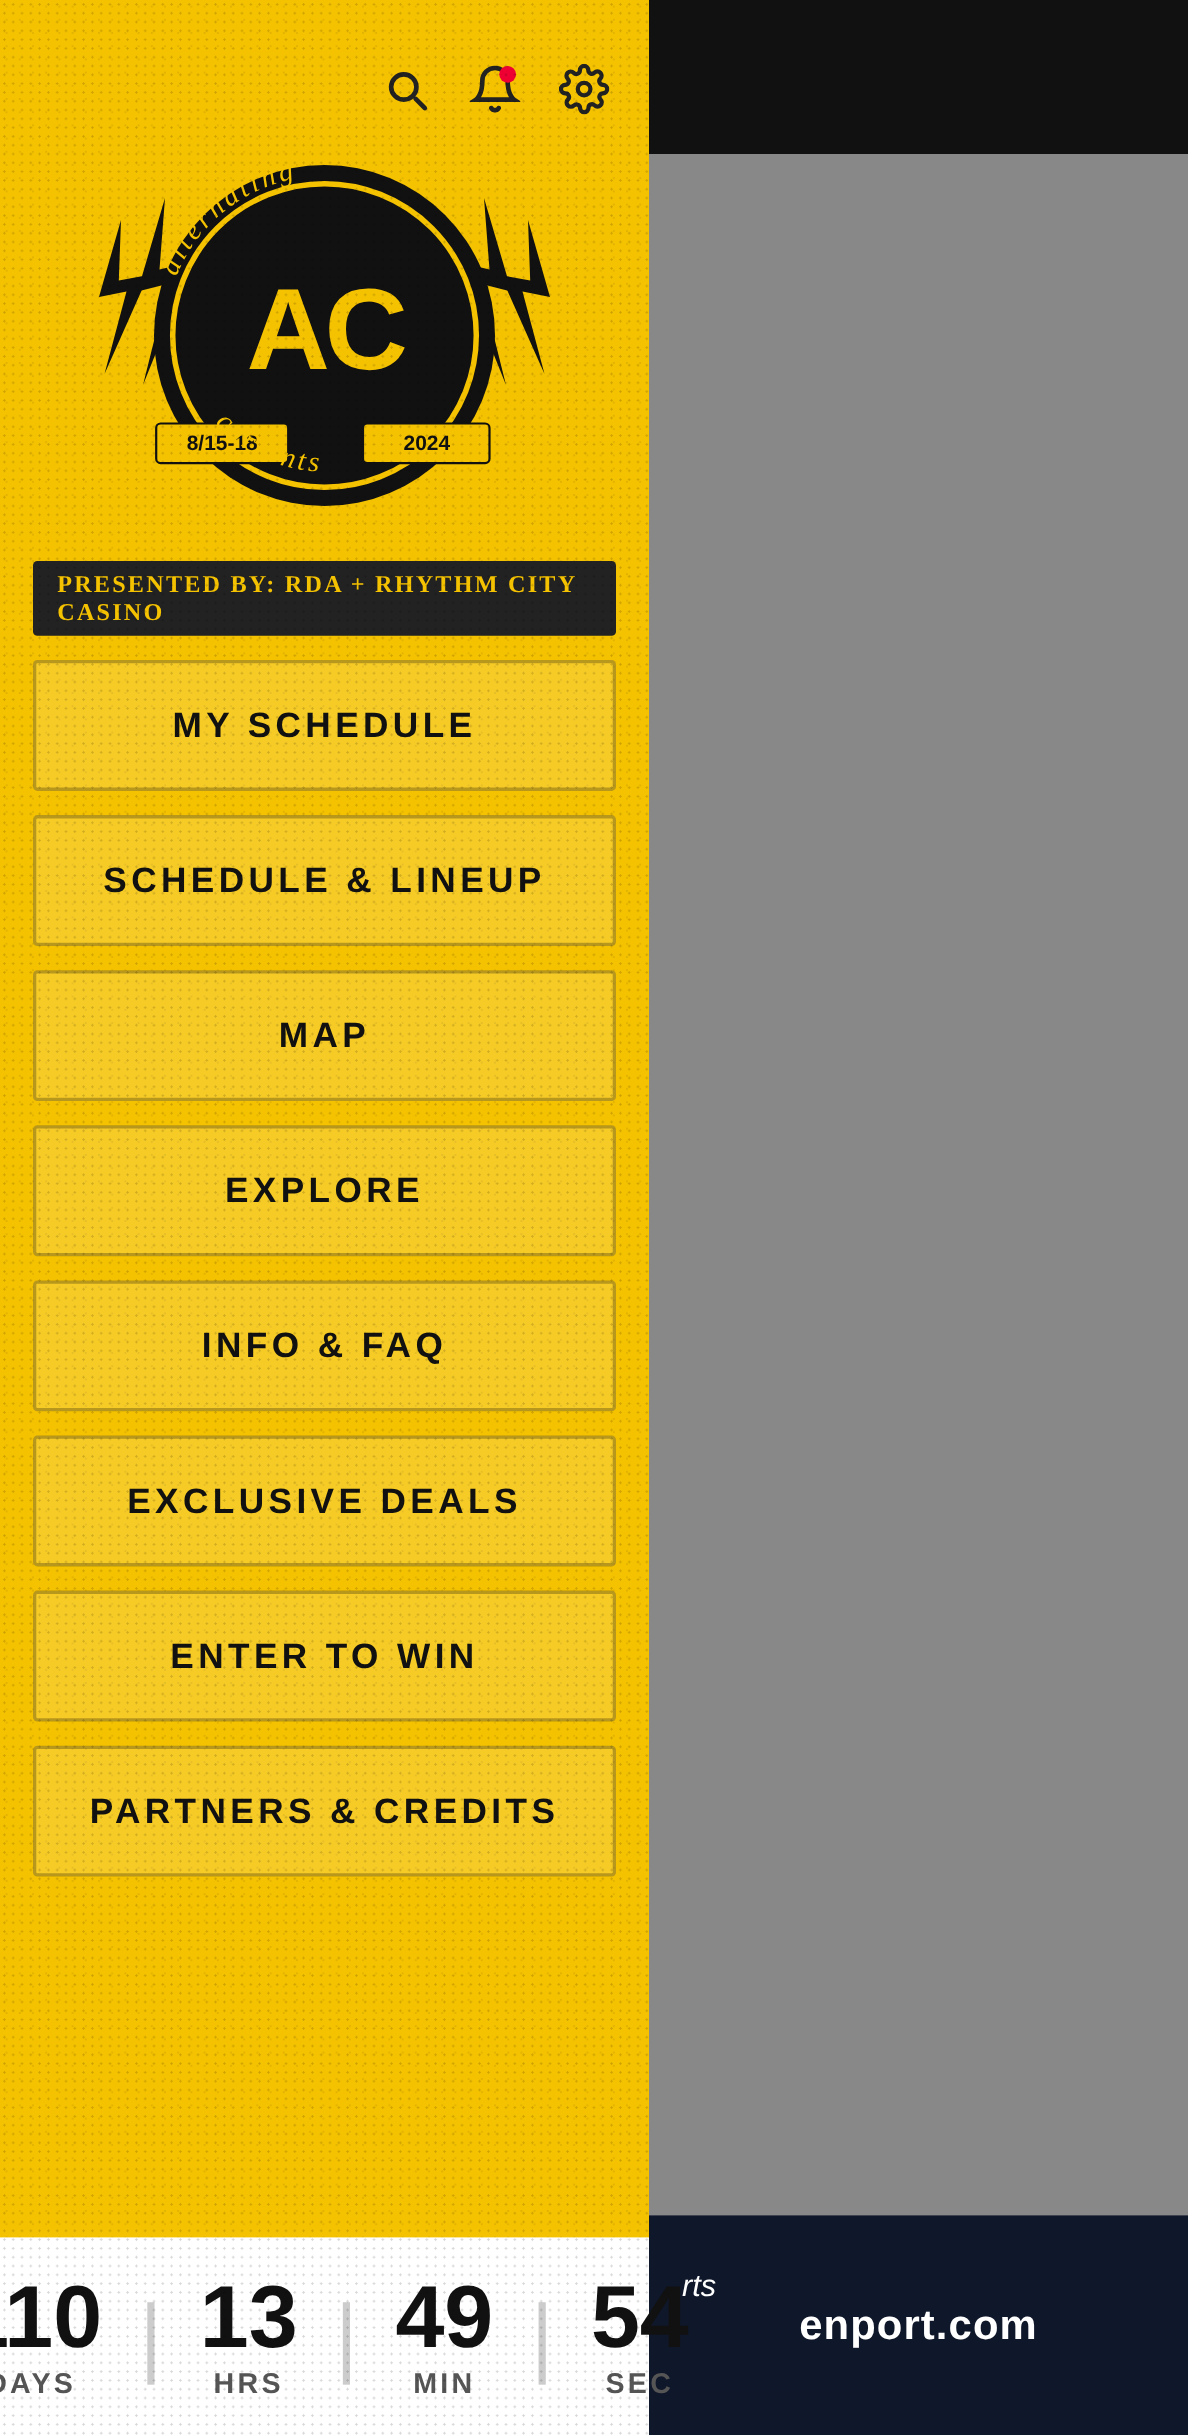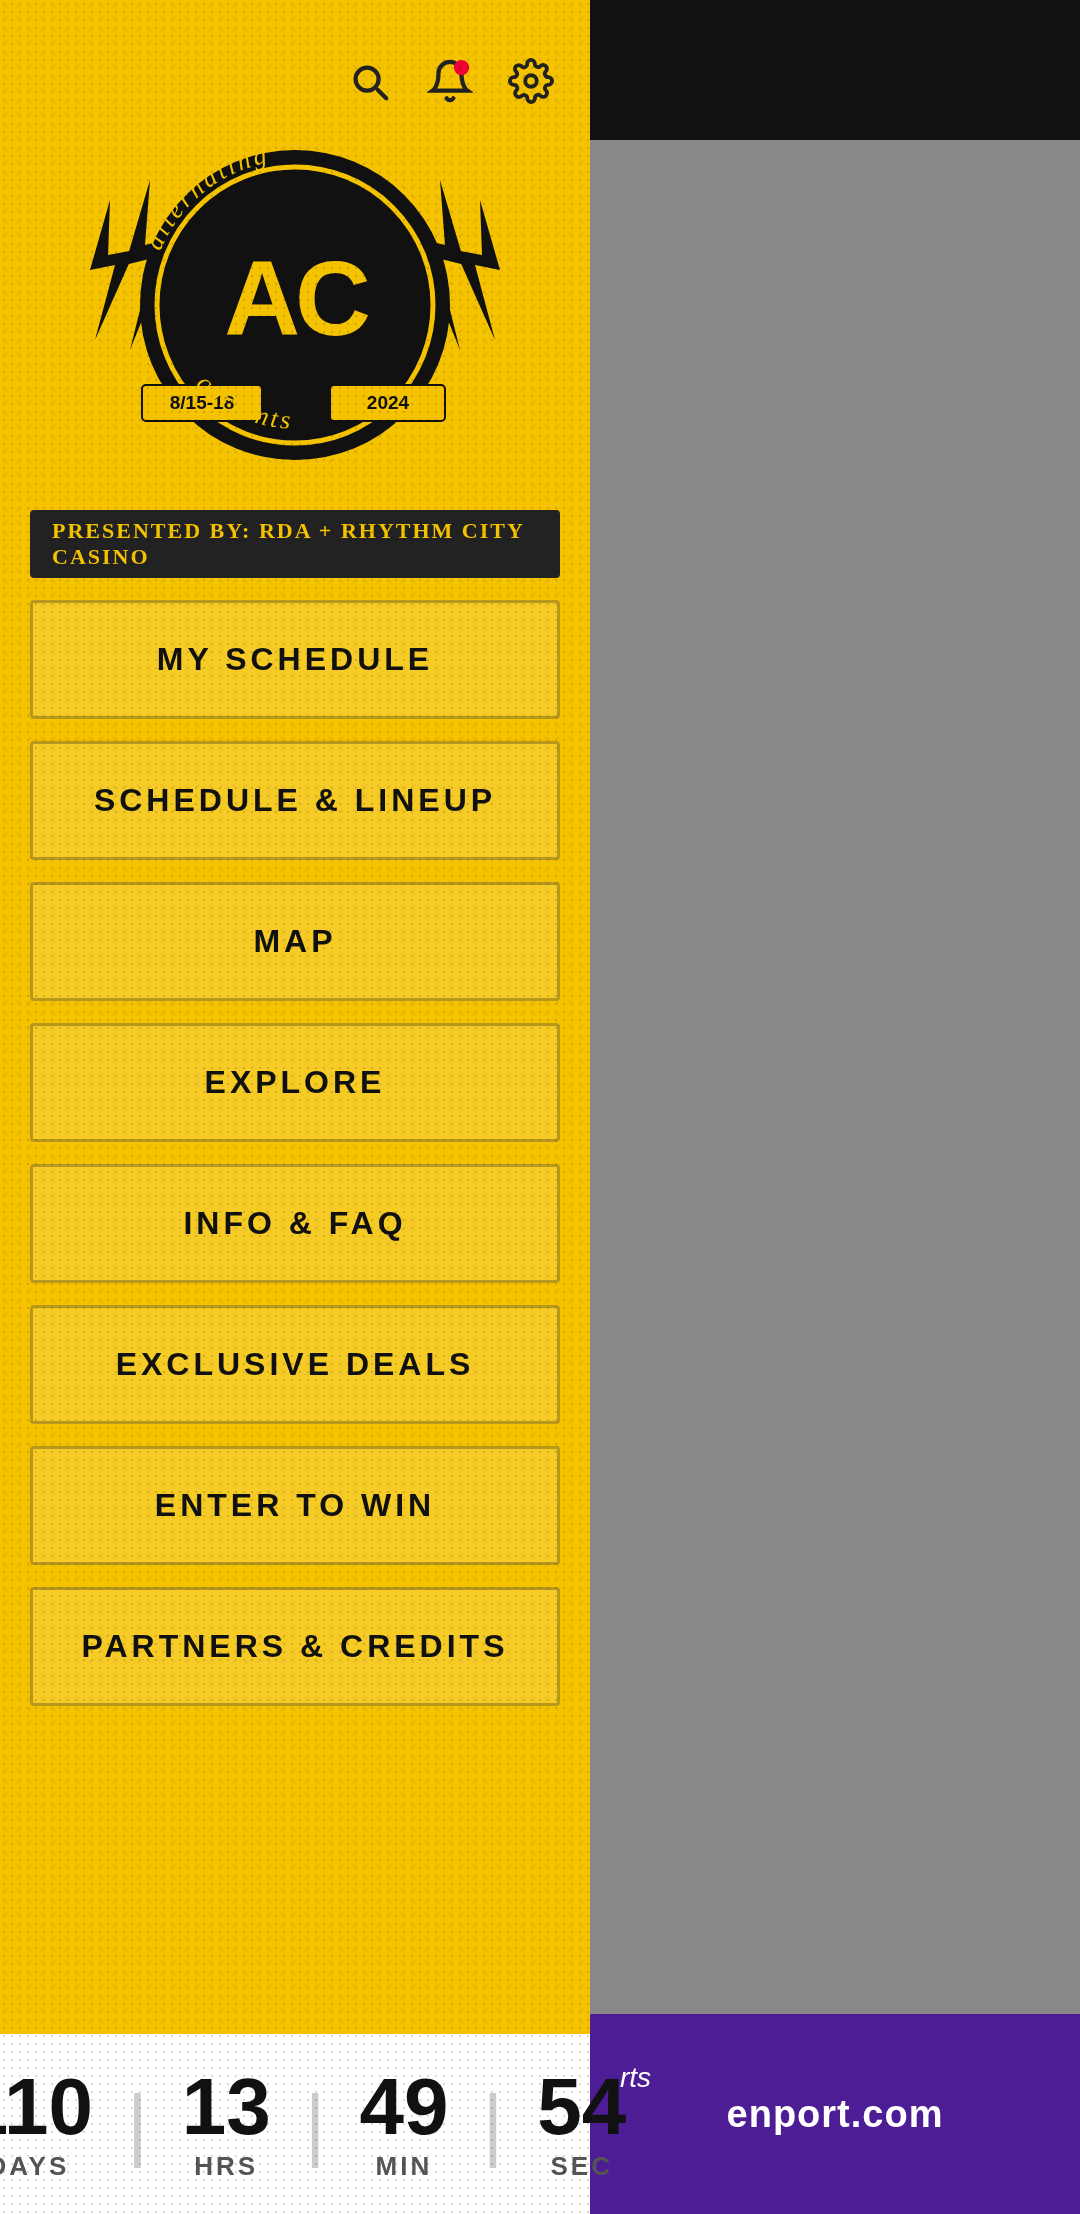--- a/index.html
+++ b/index.html
@@ -37,21 +37,21 @@
       background: #111;
     }
 
     
     .blue-bar {
       position: absolute;
       bottom: 0;
       left: 590px;
       width: 490px;
       height: 200px;
-      background: #4c1d95;
+      background: #0f172a;
       display: flex;
       align-items: center;
       justify-content: center;
     }
 
     .blue-bar-text {
       color: #fff;
       font-size: 38px;
       font-weight: bold;
       letter-spacing: 1px;

